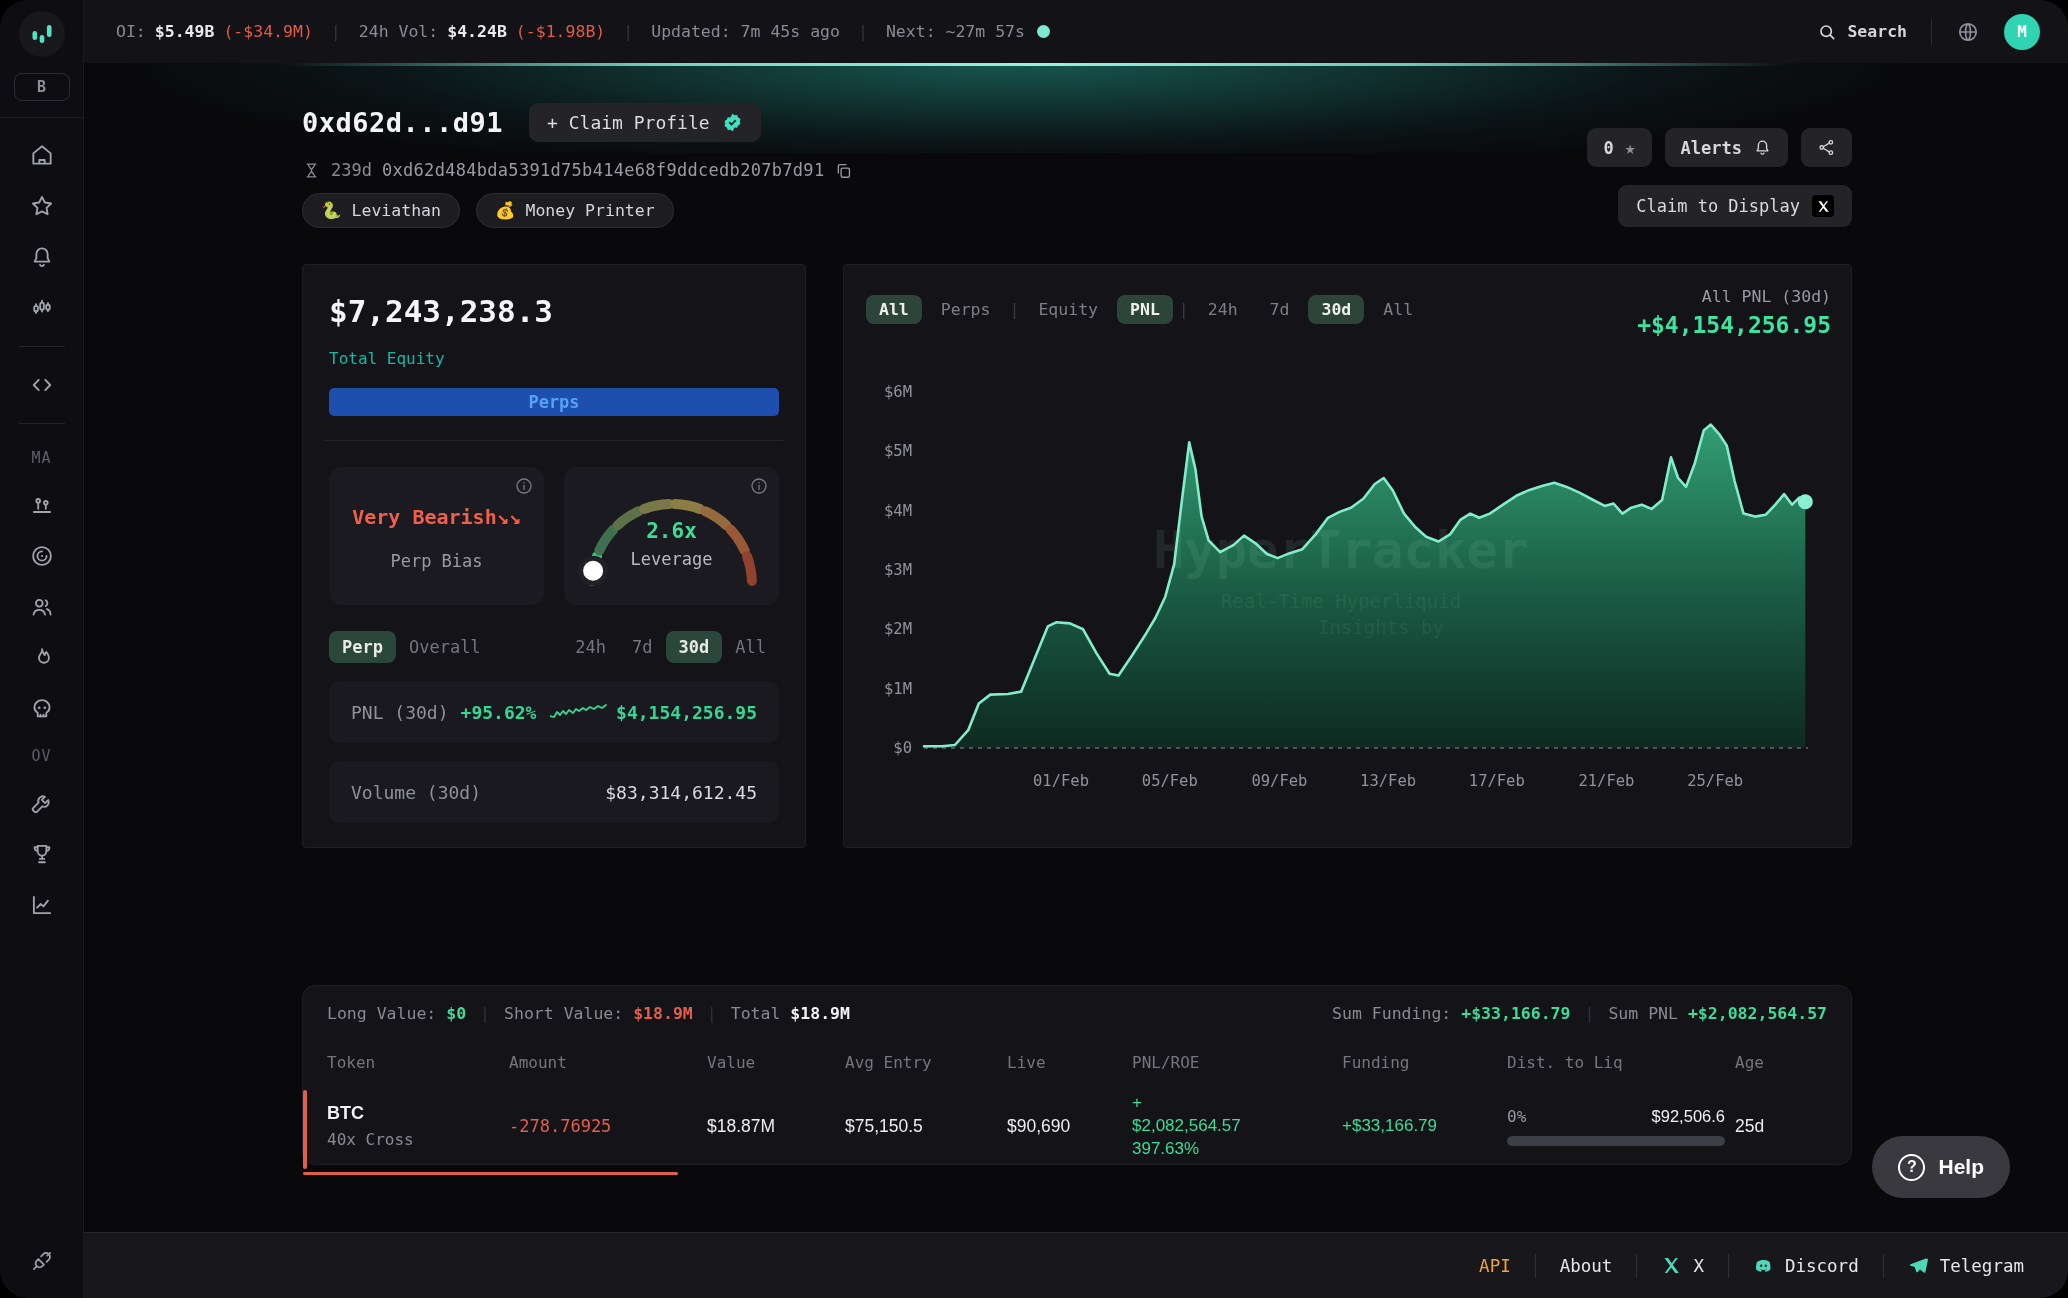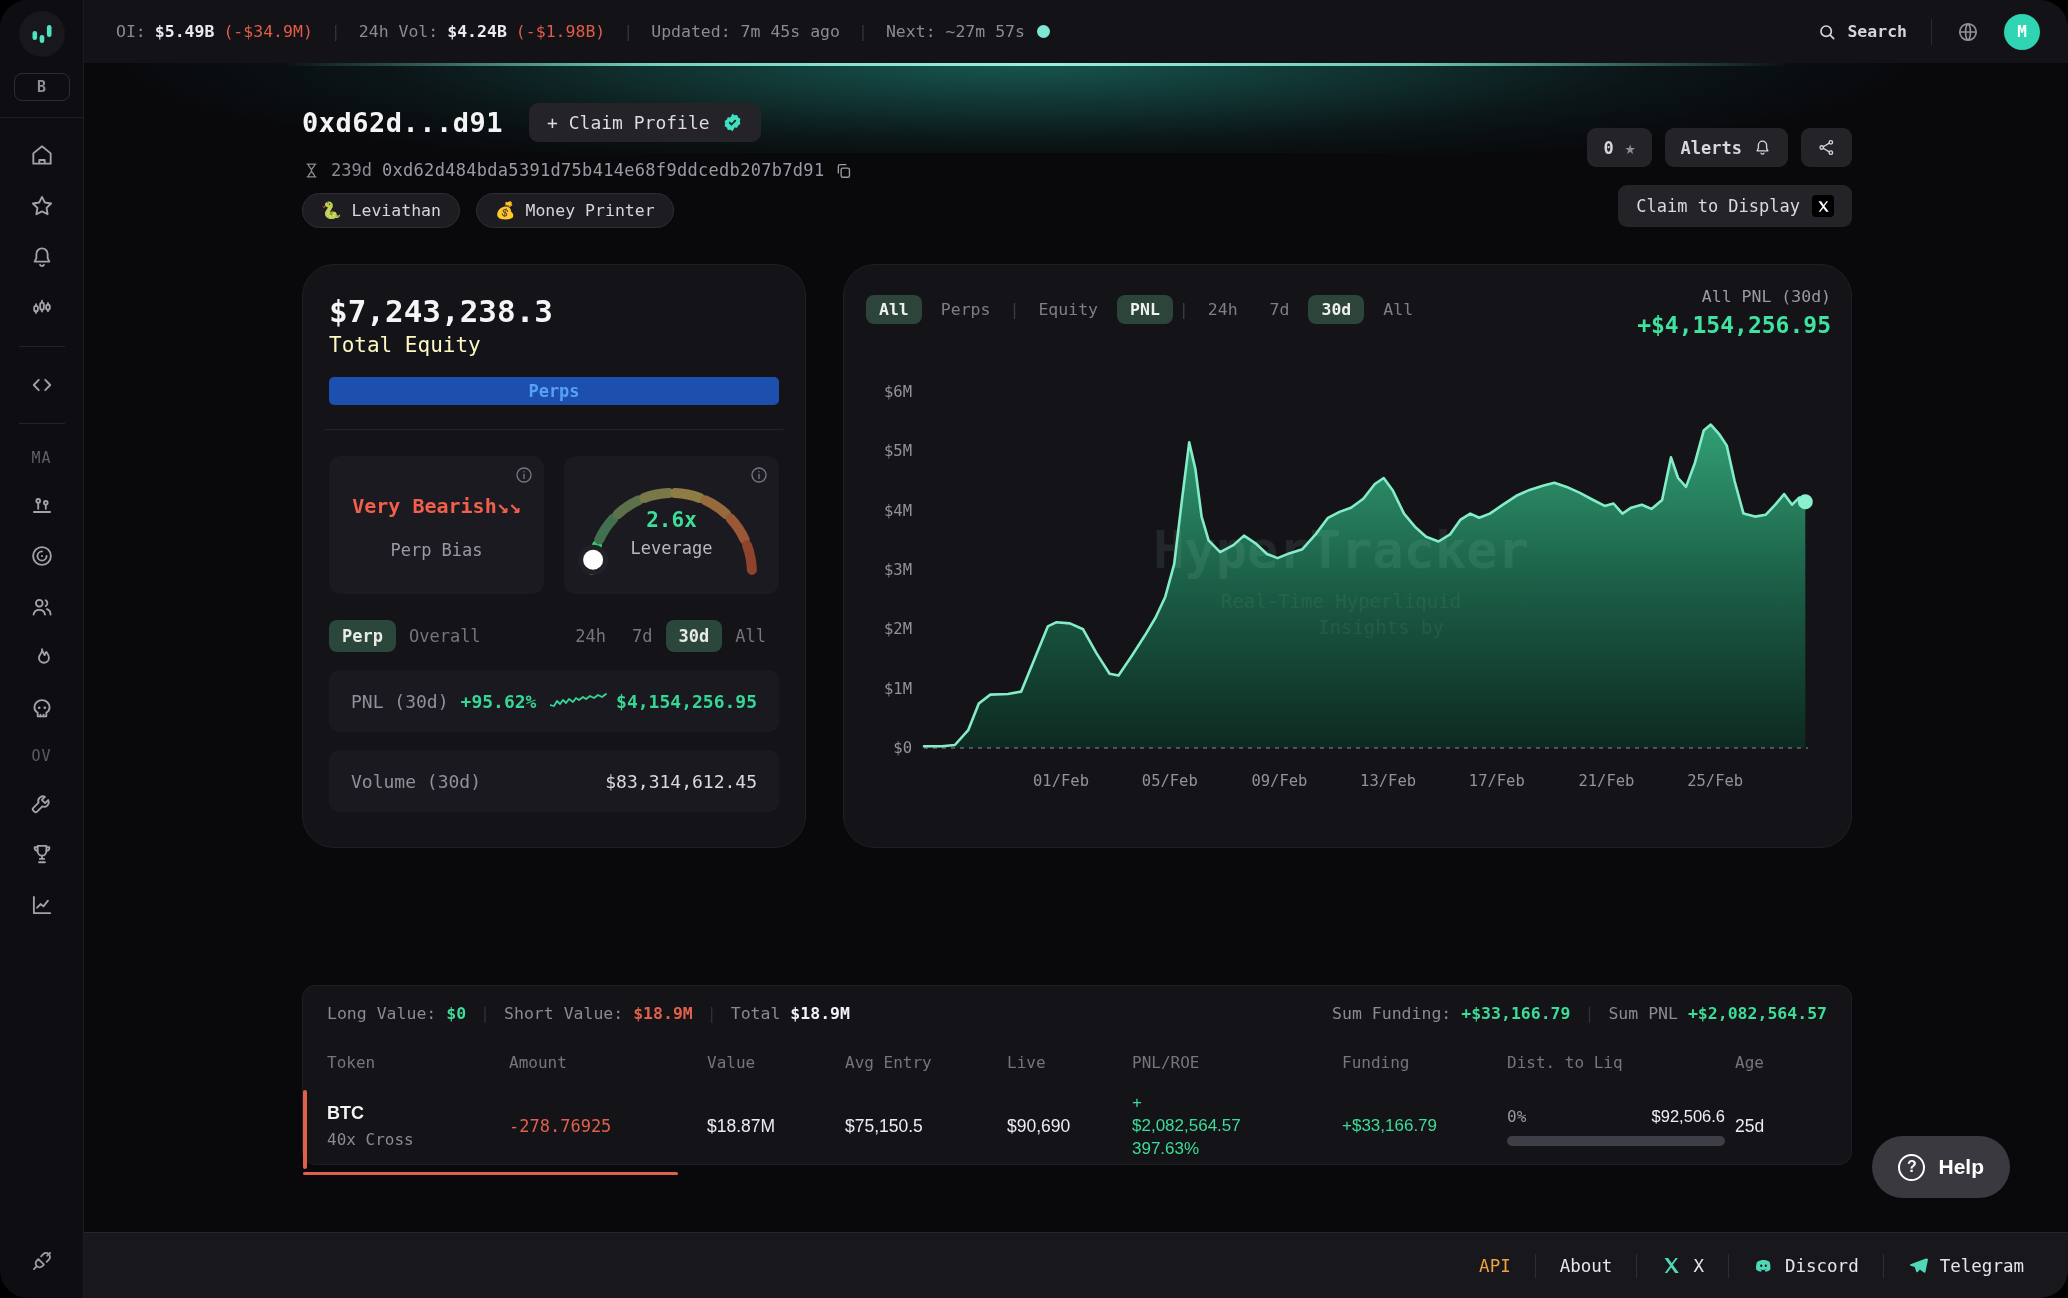--- a/index.html
+++ b/index.html
@@ -70,24 +70,24 @@
   .act-btn .star { color:#8d8d97; font-size:18px; }
   .act-btn svg { width:19px; height:19px; }
   .claim-display-btn { position:absolute; right:216px; top:122px; display:flex; align-items:center; gap:12px;
              background:#232328; border:none; border-radius:9px; color:#d9d9de; font-family:inherit;
              font-size:17px; padding:10px 18px; cursor:pointer; }
   .x-chip { background:#000; color:#fff; border-radius:4px; width:22px; height:22px;
             display:flex; align-items:center; justify-content:center; }
   .x-chip svg { width:15px; height:15px; }
 
   
-  .card { background:#131318; border:1px solid #1e1e24; border-radius:32px; position:absolute; }
+  .card { background:#131318; border:1px solid #1e1e24; border-radius:4px; position:absolute; }
   .equity-card { left:218px; top:201px; width:504px; height:584px; padding:28px 26px; }
   .equity-num { color:#f5f5f8; font-size:31px; font-weight:bold; }
-  .equity-lbl { color:#fef9c3; font-size:21px; margin-top:4px; }
+  .equity-lbl { color:#14b8a6; font-size:16px; margin-top:20px; }
   .perps-bar { margin-top:20px; height:28px; background:#1d4fae; border-radius:5px; display:flex;
                align-items:center; justify-content:center; color:#57a0f8; font-weight:bold; font-size:17px; cursor:pointer; }
   .eq-divider { height:1px; background:#232329; margin:24px -4px 0; }
   .sub-cards { display:flex; gap:20px; margin-top:26px; }
   .sub-card { position:relative; flex:1; height:138px; background:#1a1a20; border-radius:12px; }
   .info-ic { position:absolute; top:9px; right:10px; width:20px; height:20px; color:#76767f; cursor:pointer; }
   .bias-val { position:absolute; top:38px; width:100%; text-align:center; color:#f25f4b; font-weight:bold; font-size:20px; }
   .bias-lbl { position:absolute; top:84px; width:100%; text-align:center; color:#9a9aa3; font-size:17px; }
   .gauge-wrap { position:absolute; inset:0; }
   .gauge-wrap svg { position:absolute; left:50%; top:14px; transform:translateX(-50%); }

